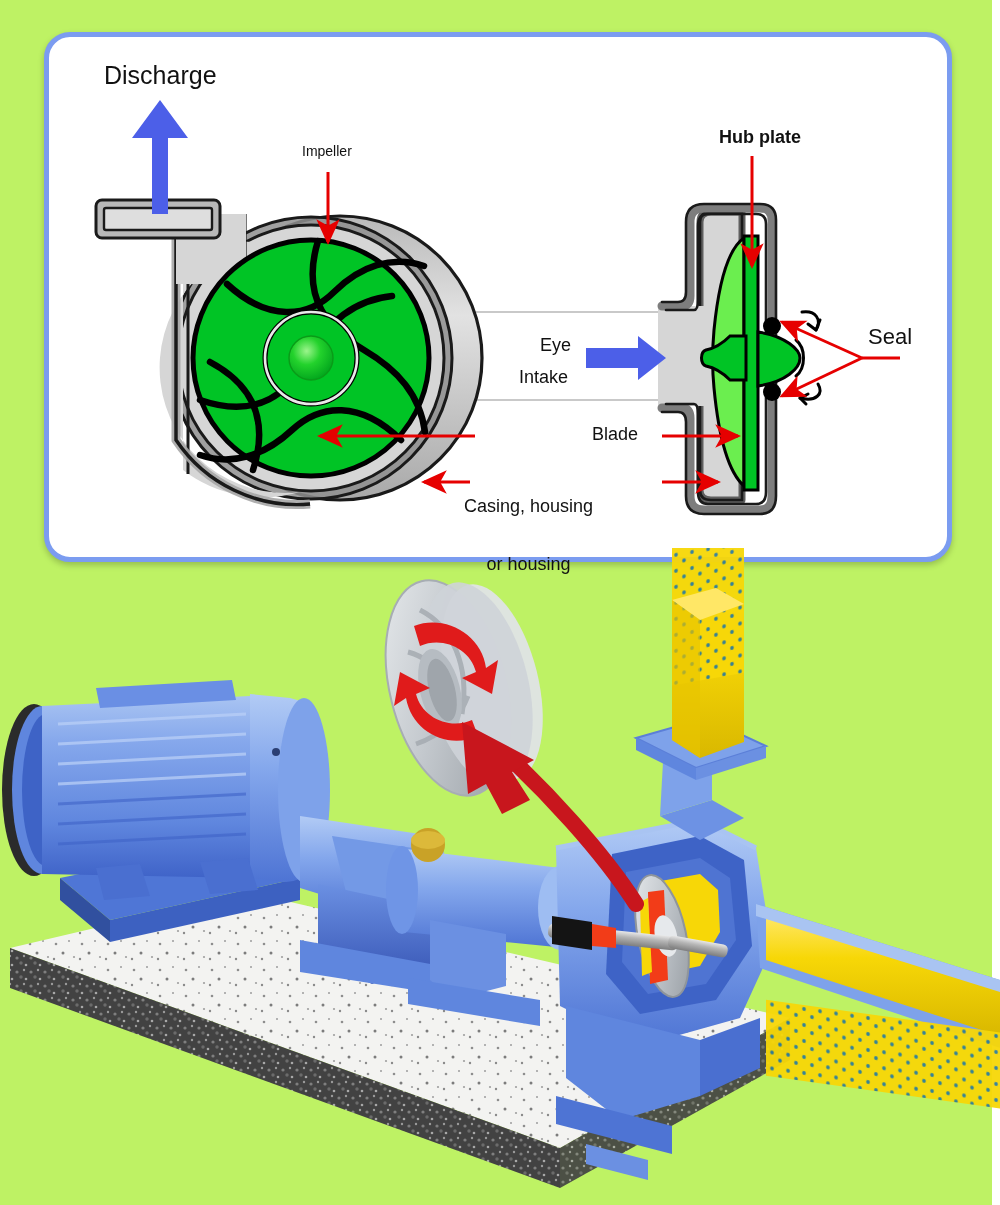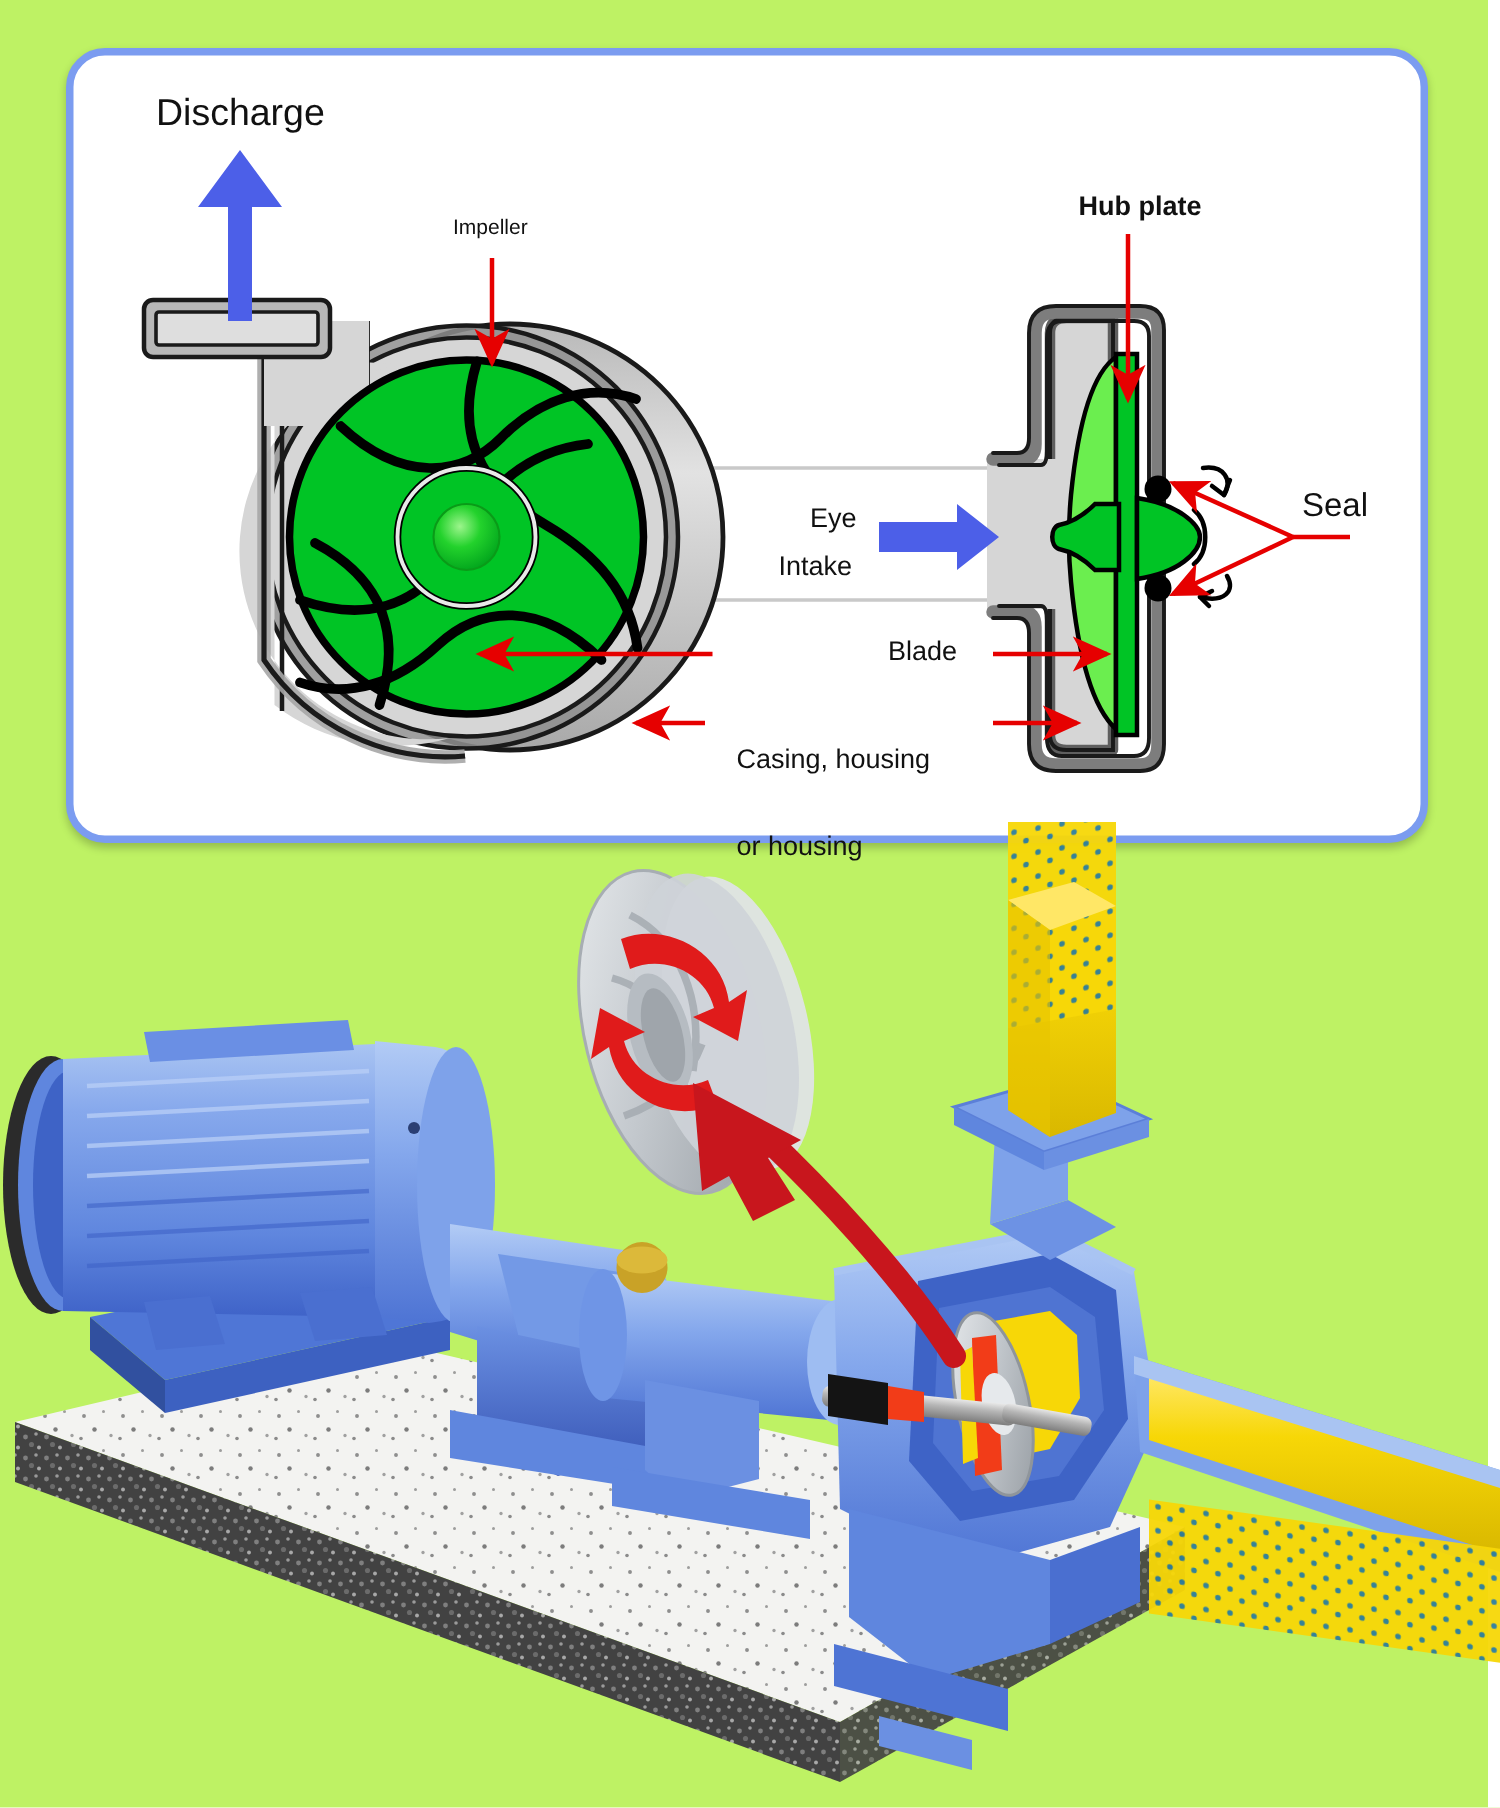--- a/index.html
+++ b/index.html
@@ -26,21 +26,21 @@
     font-family:"Liberation Sans","DejaVu Sans",sans-serif;
     line-height:1.08;
   }
   #label-discharge{left:104px;top:62px;font-size:25px;}
   #label-impeller{left:302px;top:144px;font-size:14px;}
   #label-hubplate{left:719px;top:128px;font-size:18px;font-weight:bold;}
   #label-eye{left:540px;top:292px;font-size:18px;margin-top:44px;}
   #label-intake{left:519px;top:368px;font-size:18px;}
   #label-seal{left:868px;top:325px;font-size:22px;}
   #label-blade{left:592px;top:425px;font-size:18px;}
-  #label-casing{left:491px;top:458px;font-size:18px;}
+  #label-casing{left:464px;top:458px;font-size:18px;text-align:center;}
 
   
   #render-svg{position:absolute;left:0;top:548px;width:1000px;height:657px;}
 </style>
 </head>
 <body>
 
 <div id="root">
 
   <div id="schematic-panel"></div>

